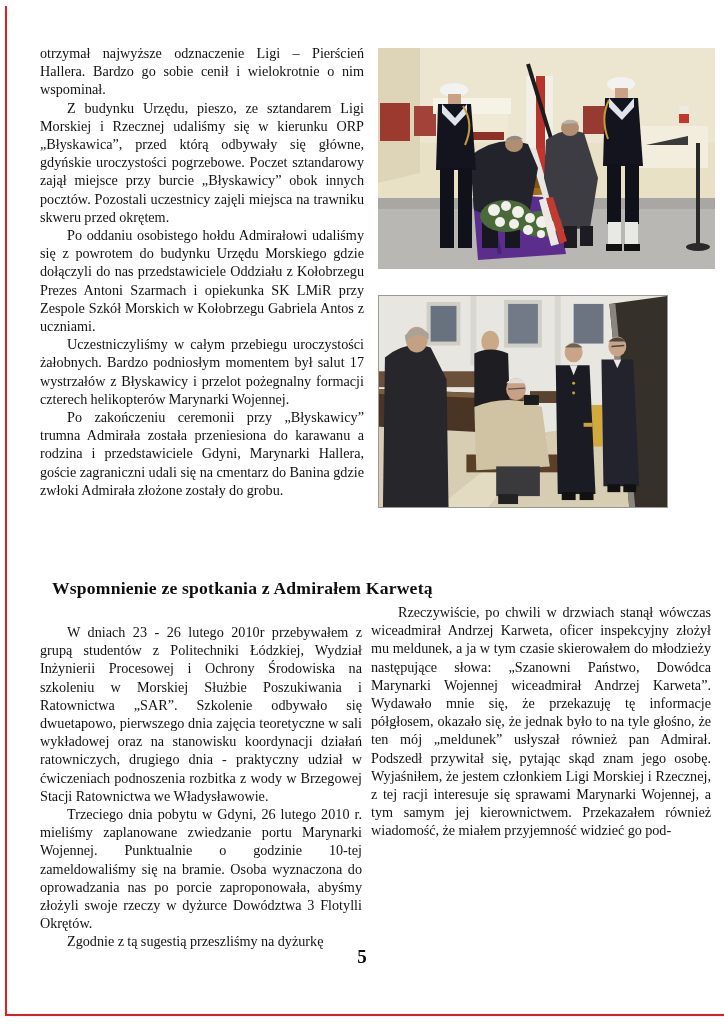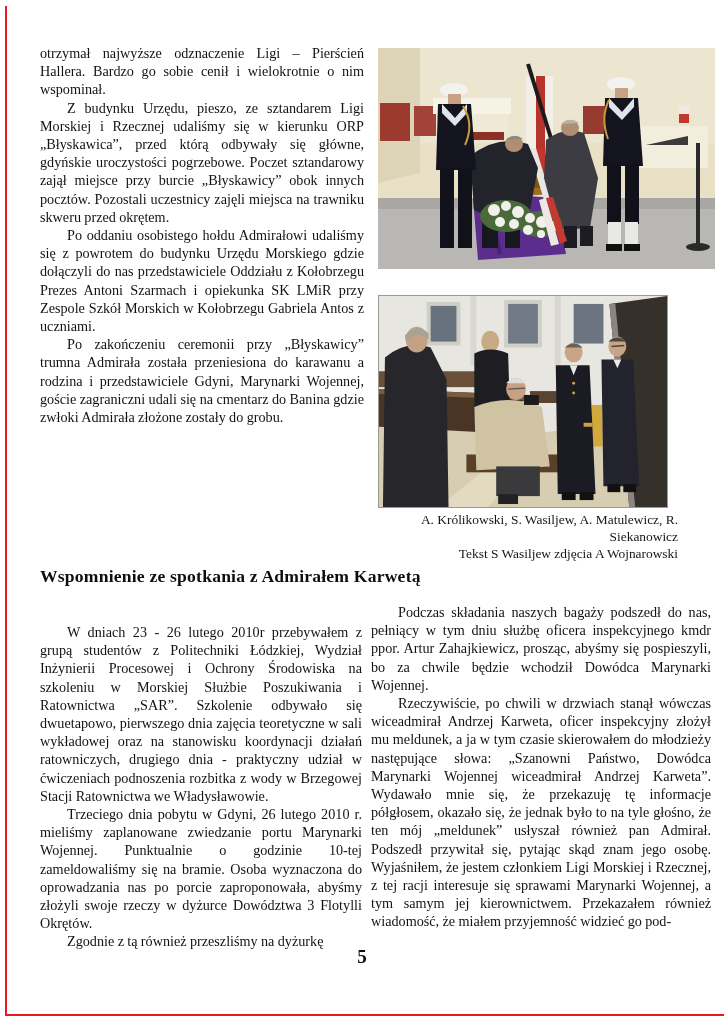--- a/index.html
+++ b/index.html
@@ -35,41 +35,42 @@
   figure{margin:0;padding:0;}
   .photo-1{position:absolute;left:378px;top:48px;width:337px;height:221px;}
   .photo-2{position:absolute;left:378px;top:295px;width:290px;height:213px;border:1px solid #9a9a94;box-sizing:border-box;}
   .photo-1 svg,.photo-2 svg{display:block;width:100%;height:100%;}
   .photo-caption{
     position:absolute;left:372px;top:512px;width:306px;
     text-align:right;font-size:13.4px;line-height:16.8px;color:#161616;
   }
   .section-heading{
     position:absolute;left:40px;top:566px;width:600px;
-    font-size:17.6px;font-weight:bold;margin:0;color:#0e0e0e;
+    font-size:17.6px;font-weight:bold;margin:12px;color:#0e0e0e;
     letter-spacing:0.2px;
   }
   .page-number{
     position:absolute;left:0;top:946px;width:724px;
     text-align:center;font-size:19px;font-weight:bold;color:#0c0c0c;
   }
 </style>
 </head>
 <body>
 
 <div class="page">
 
   <div class="red-line-left"></div>
   <div class="red-line-bottom"></div>
 
   <div class="top-left-col body-text">
     <p>otrzymał najwyższe odznaczenie Ligi – Pierścień Hallera. Bardzo go sobie cenił i wielokrotnie o nim wspominał.</p>
     <p class="indent">Z budynku Urzędu, pieszo, ze sztandarem Ligi Morskiej i Rzecznej udaliśmy się w kierunku ORP „Błyskawica”, przed którą odbywały się główne, gdyńskie uroczystości pogrzebowe. Poczet sztandarowy zajął miejsce przy burcie „Błyskawicy” obok innych pocztów. Pozostali uczestnicy zajęli miejsca na trawniku skweru przed okrętem.</p>
     <p class="indent">Po oddaniu osobistego hołdu Admirałowi udaliśmy się z powrotem do budynku Urzędu Morskiego gdzie dołączyli do nas przedstawiciele Oddziału z Kołobrzegu Prezes Antoni Szarmach i opiekunka SK LMiR przy Zespole Szkół Morskich w Kołobrzegu Gabriela Antos z uczniami.</p>
-    <p class="indent">Po zakończeniu ceremonii przy „Błyskawicy” trumna Admirała została przeniesiona do karawanu a rodzina i przedstawiciele Gdyni, Marynarki Wojennej, goście zagraniczni udali się na cmentarz do Banina gdzie zwłoki Admirała złożone zostały do grobu.</p>
+    <p class="indent">Uczestniczyliśmy w całym przebiegu uroczystości żałobnych. Bardzo podniosłym momentem był salut 17 wystrzałów z Błyskawicy i przelot pożegnalny formacji czterech helikopterów Marynarki Wojennej.</p>
+    <p class="indent">Po zakończeniu ceremonii przy „Błyskawicy” trumna Admirała została przeniesiona do karawanu a rodzina i przedstawiciele Gdyni, Marynarki Hallera, goście zagraniczni udali się na cmentarz do Banina gdzie zwłoki Admirała złożone zostały do grobu.</p>
   </div>
 
   <figure class="photo-1">
     <svg viewBox="0 0 337 221" preserveAspectRatio="none">
       <rect width="337" height="221" fill="#e9e1c6"></rect>
       <rect width="337" height="95" fill="#ece5cf"></rect>
       <path d="M0,0 L42,0 L42,125 L0,135 Z" fill="#ded5b8"></path>
 
       <rect x="2" y="55" width="30" height="38" fill="#9c3a30"></rect>
       <rect x="36" y="58" width="22" height="30" fill="#a34238"></rect>
@@ -214,33 +215,28 @@
       <path d="M224,64 L256,64 L262,192 L226,192 Z" fill="#23232e"></path>
       <ellipse cx="240" cy="51" rx="9" ry="10" fill="#c9a486"></ellipse>
       <path d="M231,46 Q240,38 249,46 Z" fill="#4e463e"></path>
       <line x1="234" y1="51" x2="247" y2="50" stroke="#444" stroke-width="1.5"></line>
       <path d="M236,64 L240,73 L244,64 Z" fill="#e8e8e4"></path>
       <rect x="230" y="190" width="13" height="8" fill="#111"></rect>
       <rect x="246" y="190" width="13" height="8" fill="#111"></rect>
     </svg>
   </figure>
 
-  <div class="photo-caption">
-    <div>A. Królikowski, S. Wasiljew, A. Matulewicz, R. Siekanowicz</div>
-    <div>Tekst S Wasiljew zdjęcia A Wojnarowski</div>
-  </div>
 
   <h2 class="section-heading">Wspomnienie ze spotkania z Admirałem Karwetą</h2>
 
   <div class="bottom-left-col body-text">
     <p class="indent">W dniach 23 - 26 lutego 2010r przebywałem z grupą studentów z Politechniki Łódzkiej, Wydział Inżynierii Procesowej i Ochrony Środowiska na szkoleniu w Morskiej Służbie Poszukiwania i Ratownictwa „SAR”. Szkolenie odbywało się dwuetapowo, pierwszego dnia zajęcia teoretyczne w sali wykładowej oraz na stanowisku koordynacji działań ratowniczych, drugiego dnia - praktyczny udział w ćwiczeniach podnoszenia rozbitka z wody w Brzegowej Stacji Ratownictwa we Władysławowie.</p>
     <p class="indent">Trzeciego dnia pobytu w Gdyni, 26 lutego 2010 r. mieliśmy zaplanowane zwiedzanie portu Marynarki Wojennej. Punktualnie o godzinie 10-tej zameldowaliśmy się na bramie. Osoba wyznaczona do oprowadzania nas po porcie zaproponowała, abyśmy złożyli swoje rzeczy w dyżurce Dowództwa 3 Flotylli Okrętów.</p>
-    <p class="indent">Zgodnie z tą również przeszliśmy na dyżurkę</p>
+    <p class="indent">Zgodnie z tą sugestią przeszliśmy na dyżurkę</p>
   </div>
 
   <div class="bottom-right-col body-text">
-    <p class="indent">Podczas składania naszych bagaży podszedł do nas, pełniący w tym dniu służbę oficera inspekcyjnego kmdr ppor. Artur Zahajkiewicz, prosząc, abyśmy się pospieszyli, bo za chwile będzie wchodził Dowódca Marynarki Wojennej.</p>
     <p class="indent">Rzeczywiście, po chwili w drzwiach stanął wówczas wiceadmirał Andrzej Karweta, oficer inspekcyjny złożył mu meldunek, a ja w tym czasie skierowałem do młodzieży następujące słowa: „Szanowni Państwo, Dowódca Marynarki Wojennej wiceadmirał Andrzej Karweta”. Wydawało mnie się, że przekazuję tę informacje półgłosem, okazało się, że jednak było to na tyle głośno, że ten mój „meldunek” usłyszał również pan Admirał. Podszedł przywitał się, pytając skąd znam jego osobę. Wyjaśniłem, że jestem członkiem Ligi Morskiej i Rzecznej, z tej racji interesuje się sprawami Marynarki Wojennej, a tym samym jej kierownictwem. Przekazałem również wiadomość, że miałem przyjemność widzieć go pod-</p>
   </div>
 
   <div class="page-number">5</div>
 
 </div>
 
 </body></html>

